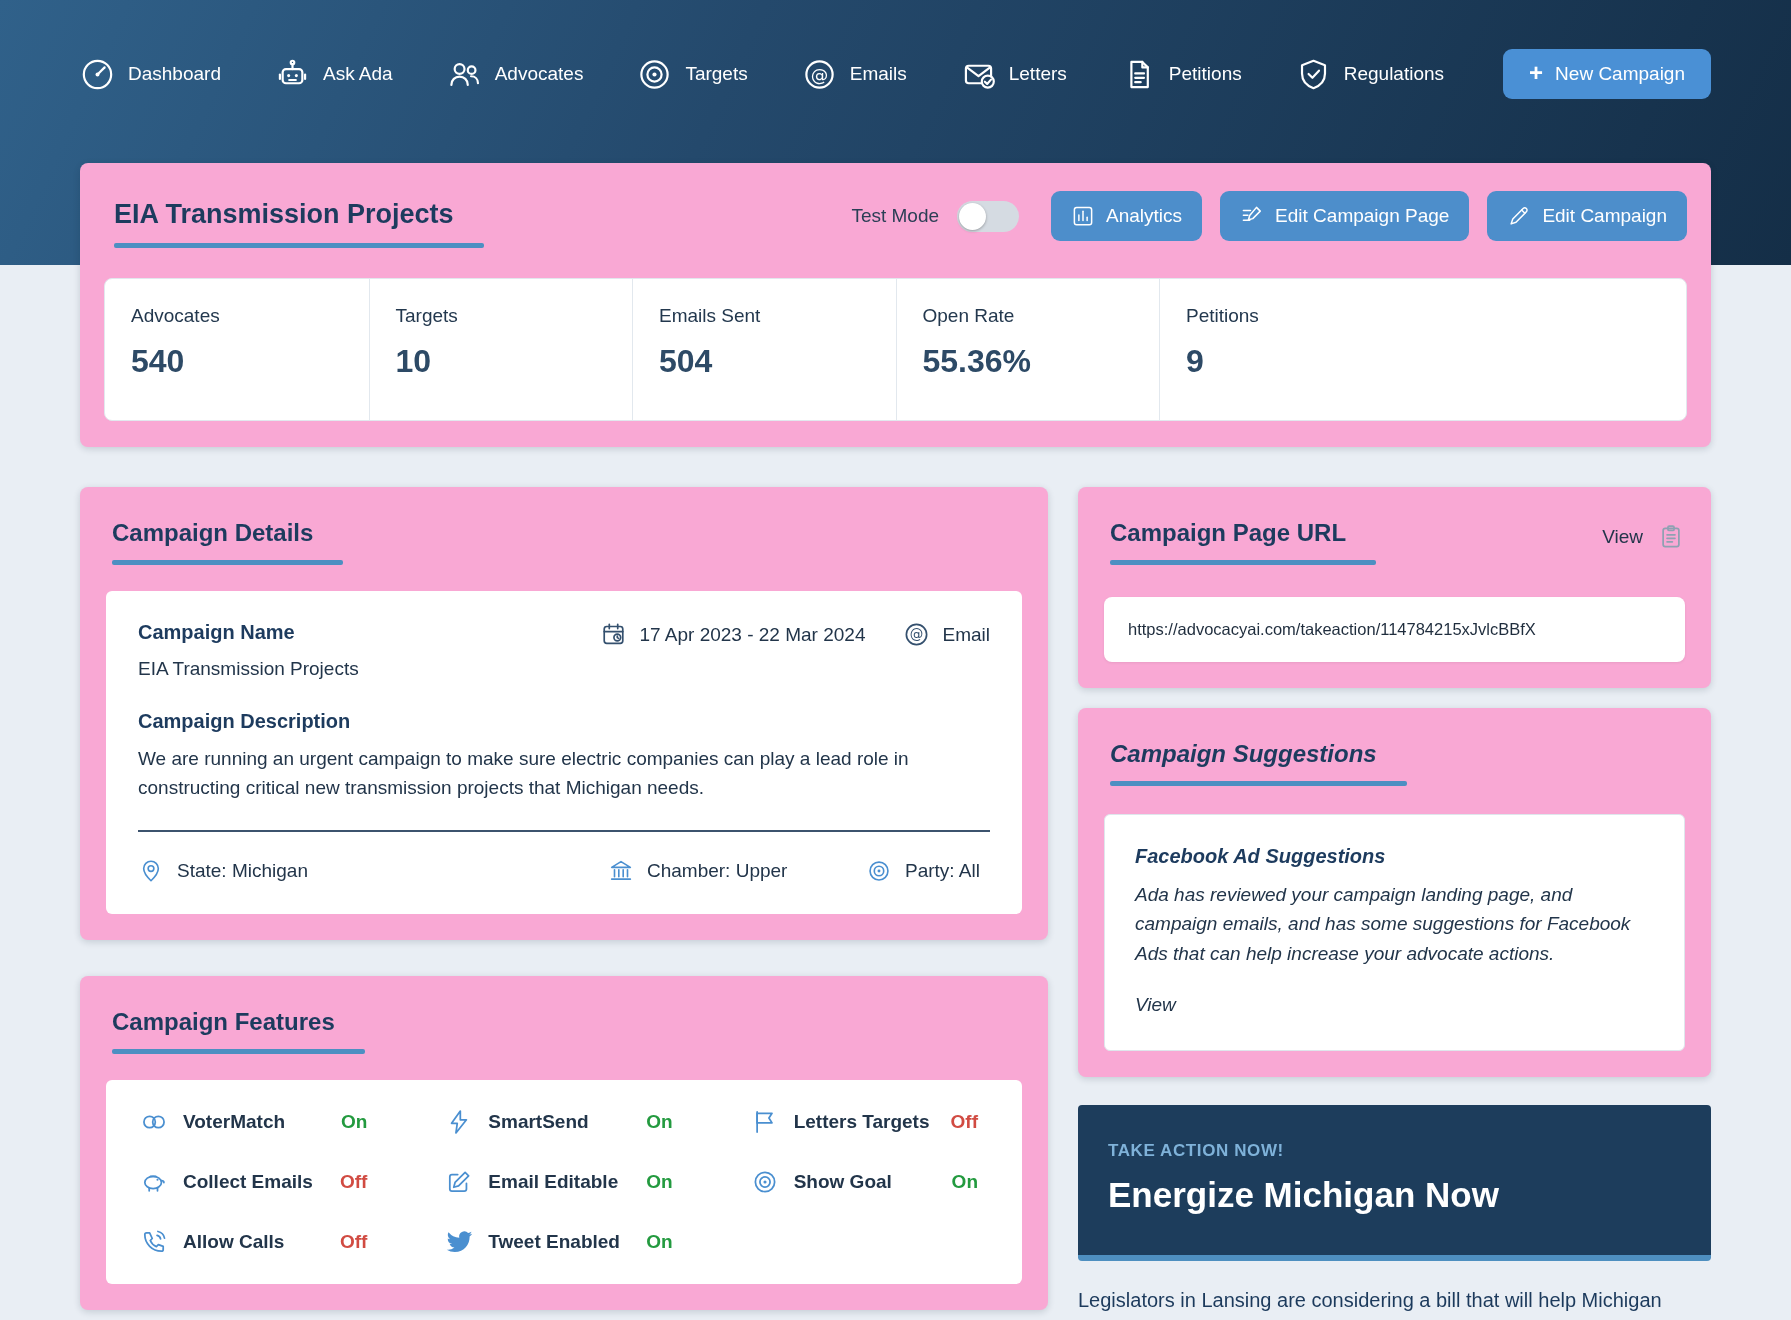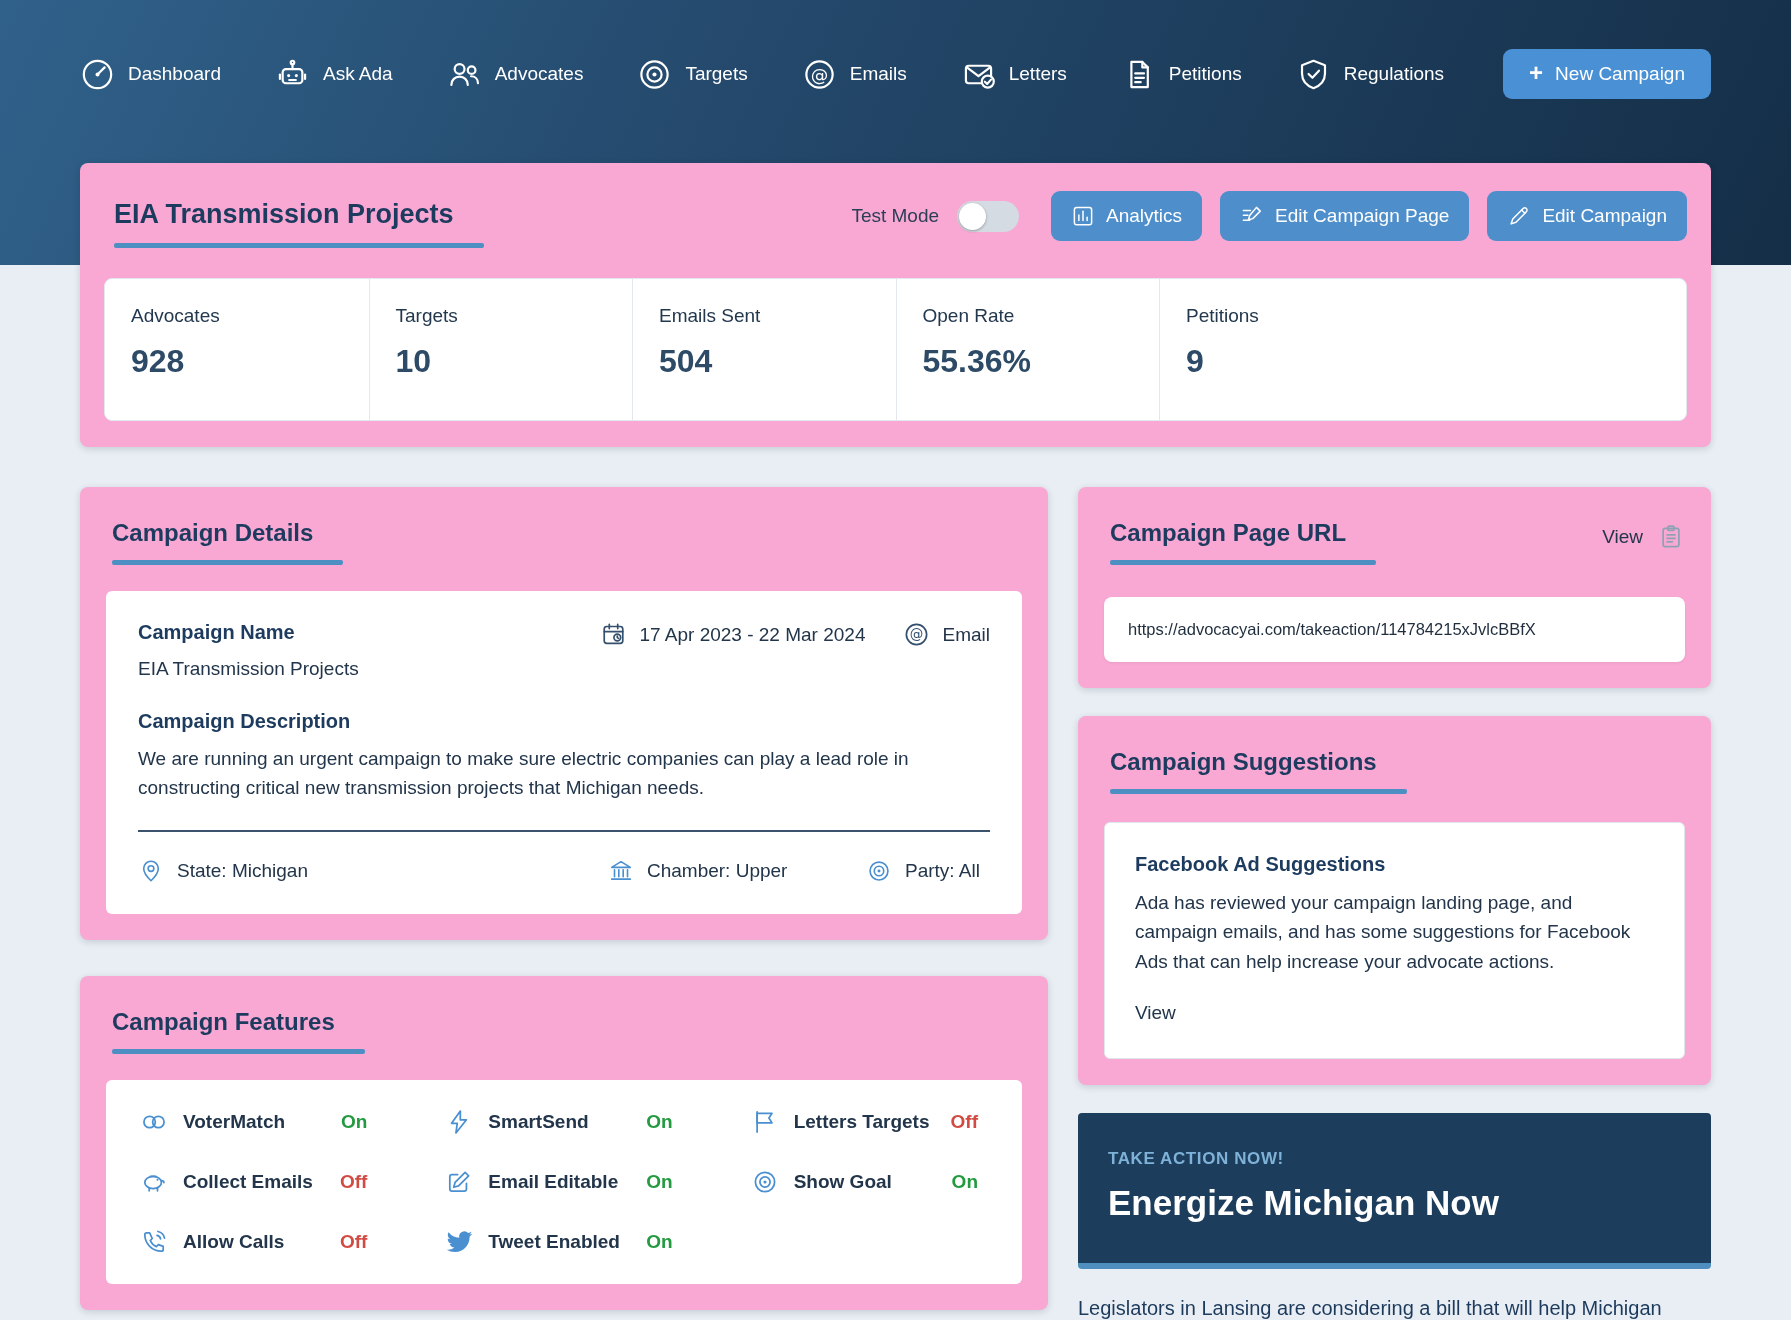--- a/index.html
+++ b/index.html
@@ -125,21 +125,21 @@
   .url-header { display: flex; align-items: flex-start; }
   .url-view { margin-left: auto; display: flex; align-items: center; gap: 14px; margin-top: 10px; }
   .url-view-label { font-size: 19px; color: #22354a; cursor: pointer; }
   .url-view svg { width: 28px; height: 28px; color: #8fa1b2; cursor: pointer; }
   .url-box {
     margin-top: 32px; background: #fff; border-radius: 8px; padding: 23px 24px;
     font-size: 16.5px; color: #1f2d3d; box-shadow: 0 1px 3px rgba(0,0,0,.07);
     white-space: nowrap; overflow: hidden;
   }
 
-  .suggestions-card { margin-top: 28px; }
+  .suggestions-card { margin-top: 20px; font-style: italic; }
   .suggest-inner {
     background: #fff; border: 1px solid #dfe6ec; border-radius: 6px;
     margin-top: 28px; padding: 30px 30px 34px;
   }
   .suggest-heading { font-size: 20px; font-weight: bold; color: #1d3b5e; }
   .suggest-body { font-size: 19px; line-height: 1.55; color: #22354a; margin-top: 12px; }
   .suggest-view { display: inline-block; font-size: 19px; color: #22354a; margin-top: 26px; cursor: pointer; }
 
   .take-action {
     margin-top: 28px; background: #1d3d5c; border-radius: 4px;
@@ -290,21 +290,21 @@
               </svg>
             </span>
           <span>Edit Campaign</span>
         </button>
       </div>
     </div>
 
     <div class="stats-row">
       <div class="stat-cell">
         <div class="stat-label">Advocates</div>
-        <div class="stat-value">928</div>
+        <div class="stat-value">540</div>
       </div>
       <div class="stat-cell">
         <div class="stat-label">Targets</div>
         <div class="stat-value">10</div>
       </div>
       <div class="stat-cell">
         <div class="stat-label">Emails Sent</div>
         <div class="stat-value">504</div>
       </div>
       <div class="stat-cell">

